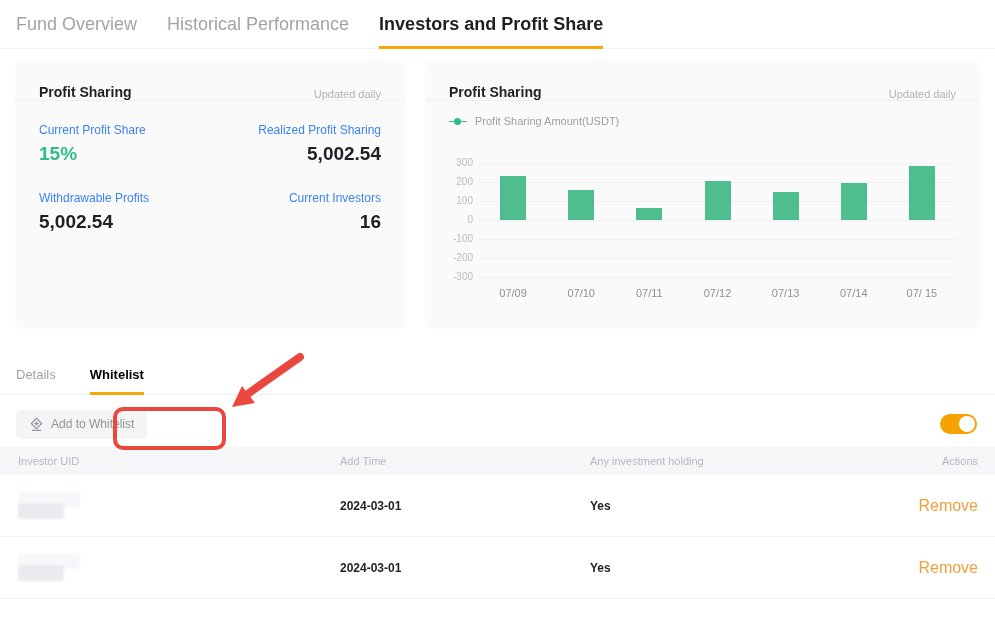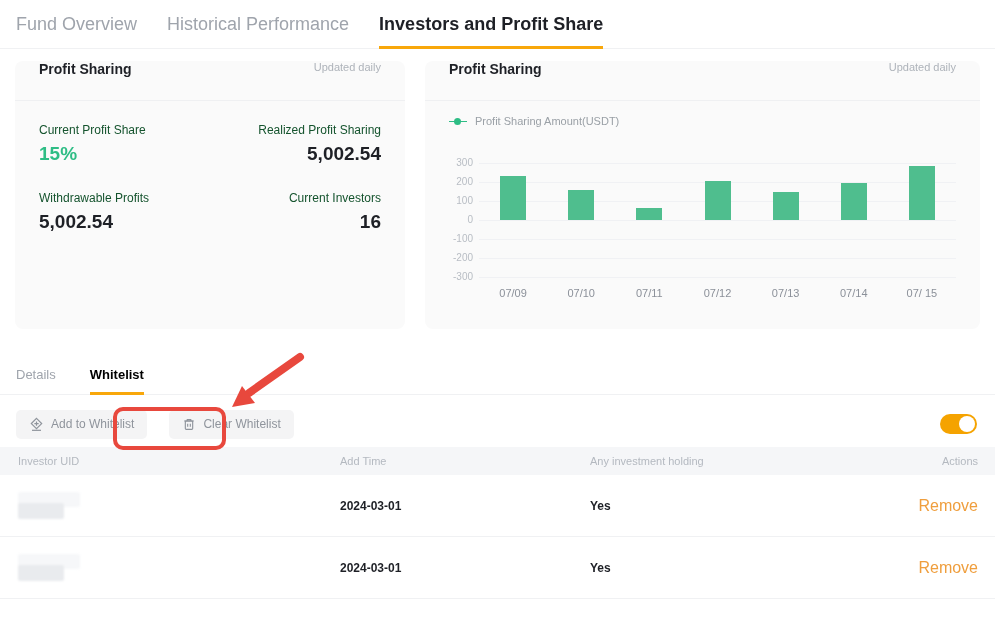--- a/index.html
+++ b/index.html
@@ -16,27 +16,27 @@
   .top-tabs { display: flex; gap: 30px; padding: 14px 16px 0 16px; border-bottom: 1px solid #f0f1f3; }
   .top-tab { font-size: 18px; color: #9fa4ac; padding-bottom: 13px; position: relative; cursor: pointer; white-space: nowrap; }
   .top-tab.active { color: #1e2026; font-weight: bold; }
   .top-tab.active::after { content:""; position:absolute; left:0; right:0; bottom:-1px; height:3px; background:#f8a70b; }
 
   
   .cards { display: flex; gap: 20px; margin: 12px 15px 0 15px; }
   .card { background: #fafafa; border-radius: 8px; height: 268px; }
   .card-left { width: 390px; }
   .card-right { flex: 1; }
-  .card-header { display: flex; justify-content: space-between; align-items: flex-start; padding: 0 24px; height: 40px; border-bottom: 1px solid #efF0f2; }
+  .card-header { display: flex; justify-content: space-between; align-items: flex-end; padding: 0 24px; height: 40px; border-bottom: 1px solid #efF0f2; }
   .card-title { font-size: 14px; font-weight: bold; color: #1e2026; }
   .card-updated { font-size: 11px; color: #aeb3ba; }
 
   
   .stats { display: grid; grid-template-columns: 1fr 1fr; row-gap: 26px; padding: 22px 24px 0 24px; }
-  .stat-label { font-size: 12px; color: #14532d; margin-bottom: 6px; }
+  .stat-label { font-size: 12px; color: #3b82f6; margin-bottom: 6px; }
   .stat-value { font-size: 19px; font-weight: bold; color: #1e2026; }
   .stat-value.green { color: #2ebd85; }
   .stat.right { text-align: right; }
 
   
   .chart-body { padding: 14px 24px 0 24px; }
   .legend { display: flex; align-items: center; gap: 8px; font-size: 11px; color: #9aa0a6; }
   .legend-marker { width: 18px; height: 7px; position: relative; display: inline-block; }
   .legend-marker .line { position:absolute; top:3px; left:0; right:0; height:1.5px; background:#2ebd85; }
   .legend-marker .dot { position:absolute; top:0; left:5px; width:7px; height:7px; border-radius:50%; background:#2ebd85; }
@@ -178,31 +178,20 @@
   <button class="tool-btn">
     <span>
       <svg width="15" height="15" viewBox="0 0 16 16" fill="none" stroke="#8f949c" stroke-width="1.3">
         <path d="M8 1.5 L13.5 7 L8 12.5 L2.5 7 Z"></path>
         <path d="M8 4.7 V9.3 M5.7 7 H10.3"></path>
         <path d="M3.2 14.2 H12.8"></path>
       </svg>
     </span>
     <span>Add to Whitelist</span>
   </button>
-  <button class="tool-btn">
-    <span>
-      <svg width="14" height="15" viewBox="0 0 16 16" fill="none" stroke="#8f949c" stroke-width="1.3">
-        <path d="M2.5 4 H13.5"></path>
-        <path d="M6 4 V2.5 H10 V4"></path>
-        <rect x="3.8" y="4" width="8.4" height="9.5" rx="1"></rect>
-        <path d="M6.5 7 V10.5 M9.5 7 V10.5"></path>
-      </svg>
-    </span>
-    <span>Clear Whitelist</span>
-  </button>
   <div class="toggle">
     <span class="knob"></span>
   </div>
 </div>
 
 <div class="annot-rect"></div>
 <svg class="annot-arrow" width="88" height="64" viewBox="0 0 88 64">
   <line x1="78" y1="7" x2="27" y2="43" stroke="#e8483d" stroke-width="8" stroke-linecap="round"></line>
   <polygon points="10,57 20,36 33,53" fill="#e8483d"></polygon>
 </svg>

